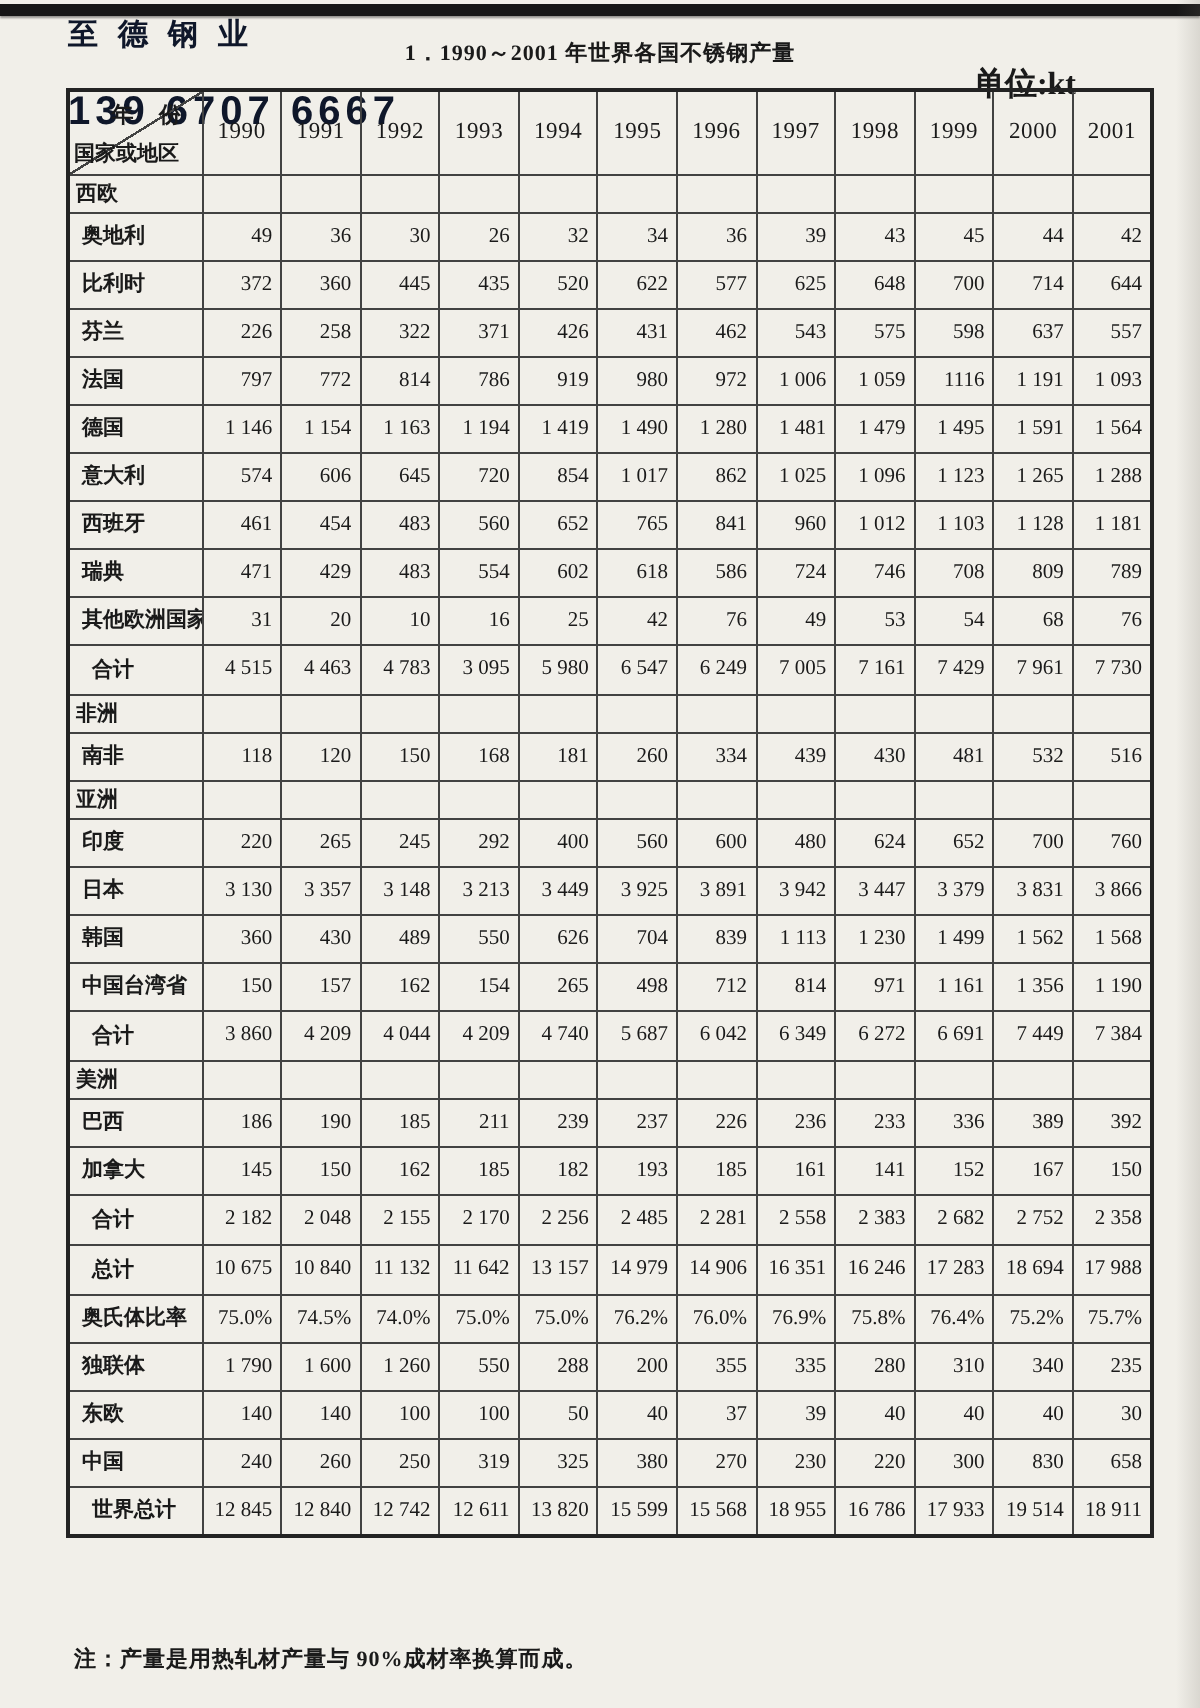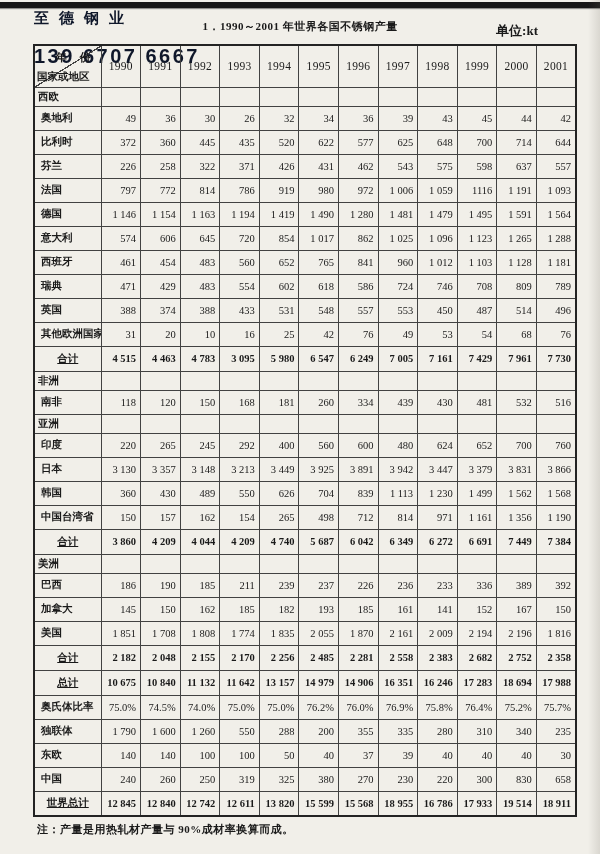--- a/index.html
+++ b/index.html
@@ -33,22 +33,22 @@
   }
   .wm1 { font-size: 15px; letter-spacing: 10px; }
   .wm2 { font-size: 20px; letter-spacing: 2.5px; margin-top: 18px; }
 
   .titlebar { position: absolute; top: 19px; left: 0; width: 100%; height: 20px; }
   .title {
     display: block; text-align: center;
     font-size: 11px; font-weight: bold; letter-spacing: 0.5px;
   }
   .unit {
-    position: absolute; right: 62px; top: 3px;
-    font-size: 13px; font-weight: bold;
+    position: absolute; right: 62px; top: 13px;
+    font-size: 16px; font-weight: bold;
   }
 
   table.prod {
     position: absolute; top: 44px; left: 33px;
     width: 544px;
     border-collapse: collapse; table-layout: fixed;
     border: 2px solid #232323;
   }
   col.c-label { width: 67px; }
   th, td {
@@ -77,23 +77,23 @@
   }
   .c-bottom {
     position: absolute; bottom: 3px; left: 2px;
     font-size: 10.5px; font-weight: bold;
   }
   tr.region { height: 19px; }
   tr.country { height: 24px; }
   tr.total { height: 25px; }
   td.label { font-weight: bold; text-align: left; padding-left: 3px; }
   tr.country td.label { padding-left: 6px; }
-  tr.total td.label { text-align: center; padding-left: 0; text-decoration: underline; }
+  tr.total td.label { padding-left: 11px; }
   td.val { text-align: right; padding-right: 4px; }
-  tr.total td.val { font-weight: bold; }
+  tr.total td.val { font-weight: normal; }
 
   .footnote {
     position: absolute; left: 37px; top: 822px;
     font-size: 11px; font-weight: bold; letter-spacing: 0.5px;
   }
 </style>
 </head>
 <body>
 
 <div class="topbar"></div>
@@ -262,35 +262,20 @@
         <td class="val">602</td>
         <td class="val">618</td>
         <td class="val">586</td>
         <td class="val">724</td>
         <td class="val">746</td>
         <td class="val">708</td>
         <td class="val">809</td>
         <td class="val">789</td>
       </tr>
       <tr class="country">
-        <td class="label">英国</td>
-        <td class="val">388</td>
-        <td class="val">374</td>
-        <td class="val">388</td>
-        <td class="val">433</td>
-        <td class="val">531</td>
-        <td class="val">548</td>
-        <td class="val">557</td>
-        <td class="val">553</td>
-        <td class="val">450</td>
-        <td class="val">487</td>
-        <td class="val">514</td>
-        <td class="val">496</td>
-      </tr>
-      <tr class="country">
         <td class="label">其他欧洲国家</td>
         <td class="val">31</td>
         <td class="val">20</td>
         <td class="val">10</td>
         <td class="val">16</td>
         <td class="val">25</td>
         <td class="val">42</td>
         <td class="val">76</td>
         <td class="val">49</td>
         <td class="val">53</td>
@@ -471,35 +456,20 @@
         <td class="val">185</td>
         <td class="val">182</td>
         <td class="val">193</td>
         <td class="val">185</td>
         <td class="val">161</td>
         <td class="val">141</td>
         <td class="val">152</td>
         <td class="val">167</td>
         <td class="val">150</td>
       </tr>
-      <tr class="country">
-        <td class="label">美国</td>
-        <td class="val">1 851</td>
-        <td class="val">1 708</td>
-        <td class="val">1 808</td>
-        <td class="val">1 774</td>
-        <td class="val">1 835</td>
-        <td class="val">2 055</td>
-        <td class="val">1 870</td>
-        <td class="val">2 161</td>
-        <td class="val">2 009</td>
-        <td class="val">2 194</td>
-        <td class="val">2 196</td>
-        <td class="val">1 816</td>
-      </tr>
       <tr class="total">
         <td class="label">合计</td>
         <td class="val">2 182</td>
         <td class="val">2 048</td>
         <td class="val">2 155</td>
         <td class="val">2 170</td>
         <td class="val">2 256</td>
         <td class="val">2 485</td>
         <td class="val">2 281</td>
         <td class="val">2 558</td>

